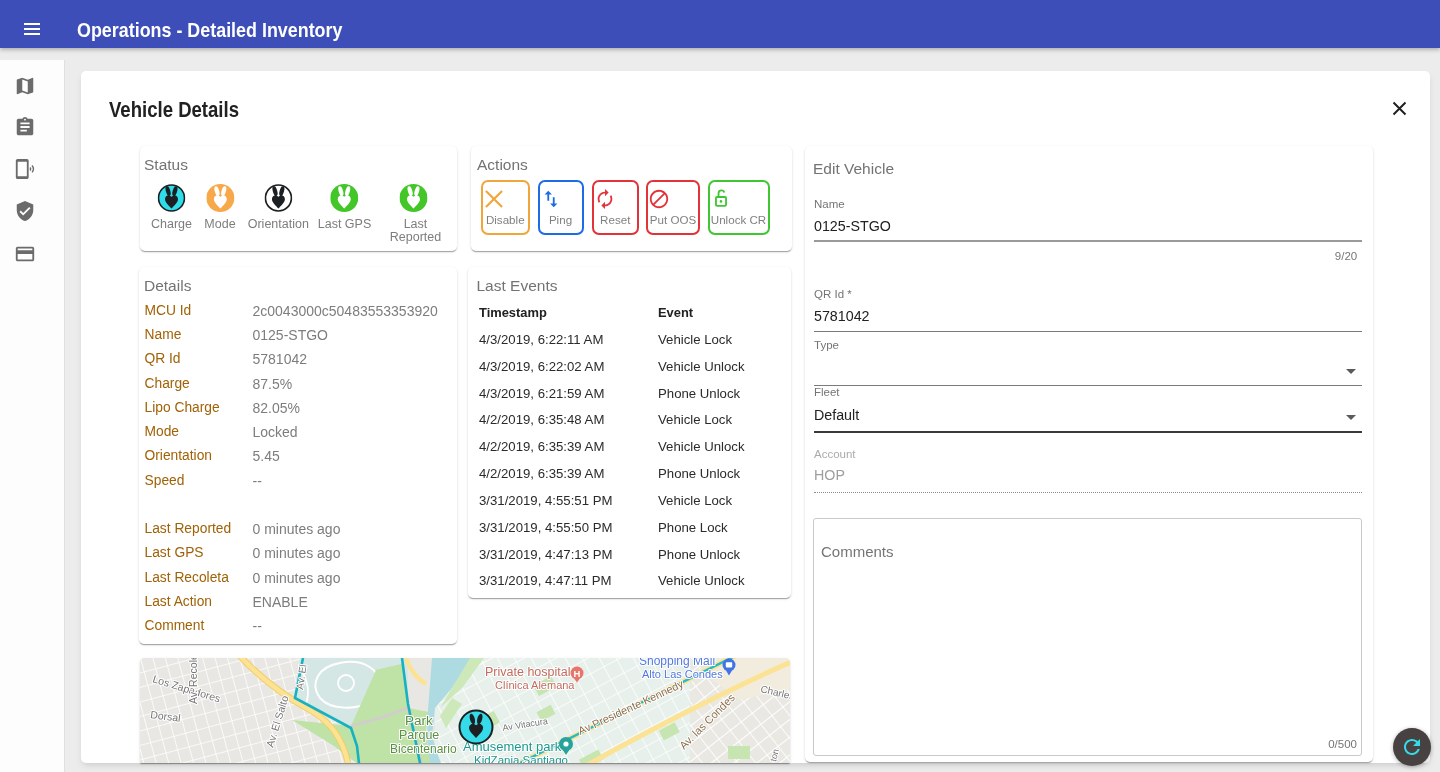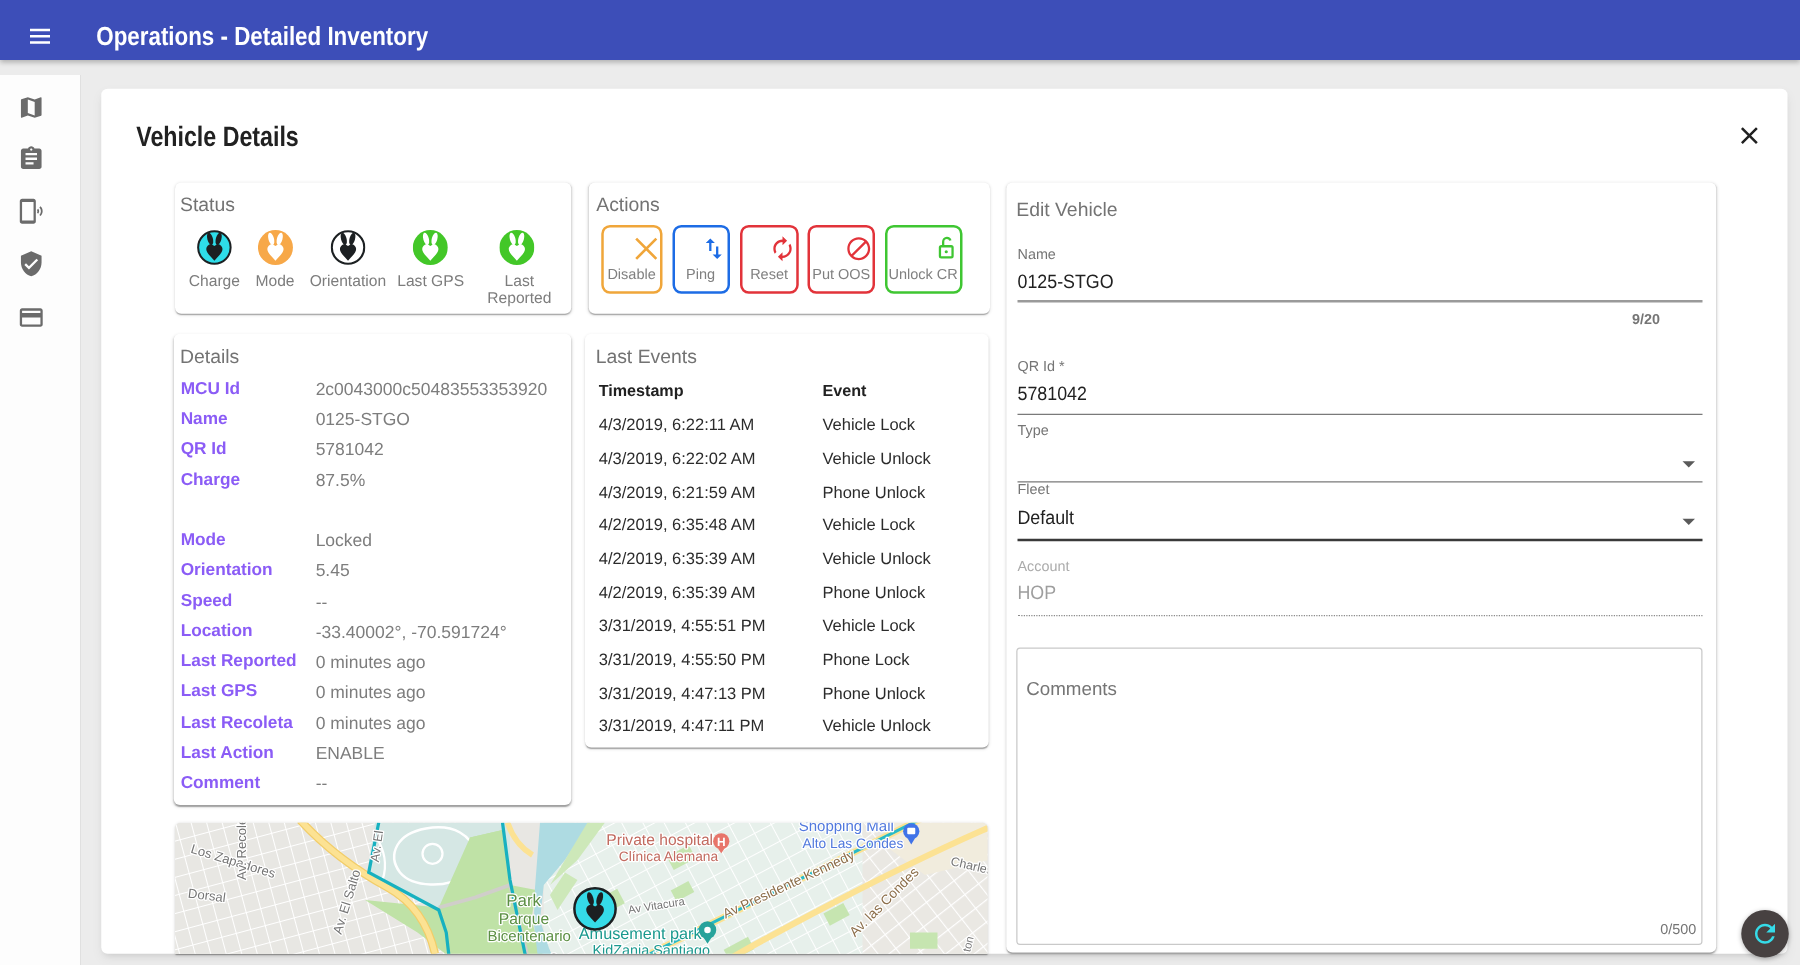--- a/index.html
+++ b/index.html
@@ -16,26 +16,26 @@
   
   #dialog { position:absolute; left:81px; top:71px; width:1349px; height:692px; background:#fff; border-radius:5px; box-shadow:0 3px 6px -3px rgba(0,0,0,.13), 0 4px 9px 0 rgba(0,0,0,.05); z-index:20; }
   #vdtitle { position:absolute; left:109px; top:97px; font-size:22.5px; font-weight:bold; color:#212121; transform:scaleX(0.825); transform-origin:left top; z-index:21;}
   #closex { position:absolute; left:1392px; top:101px; z-index:21; }
   .card { position:absolute; background:#fff; border-radius:5px; box-shadow:0 2px 1px -1px rgba(0,0,0,.2), 0 1px 1px 0 rgba(0,0,0,.14), 0 1px 3px 0 rgba(0,0,0,.12); z-index:21; }
   .cardtitle { position:absolute; font-size:15.5px; color:#737373; }
   
   .sitem { position:absolute; top:0; transform:translateX(-50%); text-align:center; }
   .sitem .lbl { margin-top:2px; font-size:12.5px; color:#7d7d7d; line-height:13px; white-space:nowrap; }
   
-  .abtn { position:absolute; top:34.2px; height:55px; border-radius:7px; background:#fff; text-align:right; }
+  .abtn { position:absolute; top:34.2px; height:55px; border-radius:7px; background:#fff; text-align:left; }
   .abtn .lbl { position:absolute; bottom:7.5px; left:50%; transform:translateX(-50%); font-size:11.6px; color:#808080; white-space:nowrap; line-height:13px; }
   .abtn svg { margin-top:5.5px; width:22px; height:22px; }
   
   .drow { position:absolute; left:5.5px; width:306px; font-size:13.8px; height:24.25px; line-height:24.25px; white-space:nowrap; }
-  .drow b { color:#8b5cf6; font-weight:bold; }
+  .drow b { color:#a16207; font-weight:normal; }
   .drow span { position:absolute; left:108px; color:#7d7d7d; font-size:14px; }
   
   .erow { position:absolute; font-size:13.2px; color:#2b2b2b; white-space:nowrap; }
   .erow span { position:absolute; left:179px; }
   
   .flabel { position:absolute; font-size:11.5px; color:#757575; }
   .fvalue { position:absolute; font-size:15.5px; color:#212121; transform:scaleX(0.92); transform-origin:left top; line-height:15px; }
   .fline { position:absolute; left:814px; width:548px; }
   .counter { position:absolute; font-size:11.5px; color:#757575; }
   .arrow { position:absolute; width:0; height:0; border-left:5px solid transparent; border-right:5px solid transparent; border-top:5.3px solid #5a5a5a; }
@@ -154,24 +154,24 @@
     <div class="lbl">Unlock CR</div>
   </div>
 </div>
 
 <div class="card" style="left:139px; top:267px; width:318px; height:377px;">
   <div class="cardtitle" style="left:5px; top:9.8px;">Details</div>
   <div class="drow" style="top:31.9px;"><b>MCU Id</b><span>2c0043000c50483553353920</span></div>
   <div class="drow" style="top:56.1px;"><b>Name</b><span>0125-STGO</span></div>
   <div class="drow" style="top:80.4px;"><b>QR Id</b><span>5781042</span></div>
   <div class="drow" style="top:104.6px;"><b>Charge</b><span>87.5%</span></div>
+  <div class="drow" style="top:128.9px;"><b>Lipo Charge</b><span>82.05%</span></div>
   <div class="drow" style="top:153.1px;"><b>Mode</b><span>Locked</span></div>
   <div class="drow" style="top:177.4px;"><b>Orientation</b><span>5.45</span></div>
   <div class="drow" style="top:201.6px;"><b>Speed</b><span>--</span></div>
-  <div class="drow" style="top:225.9px;"><b>Location</b><span>-33.40002°, -70.591724°</span></div>
   <div class="drow" style="top:250.1px;"><b>Last Reported</b><span>0 minutes ago</span></div>
   <div class="drow" style="top:274.4px;"><b>Last GPS</b><span>0 minutes ago</span></div>
   <div class="drow" style="top:298.6px;"><b>Last Recoleta</b><span>0 minutes ago</span></div>
   <div class="drow" style="top:322.9px;"><b>Last Action</b><span>ENABLE</span></div>
   <div class="drow" style="top:347.1px;"><b>Comment</b><span>--</span></div>
 </div>
 
 <div class="card" style="left:468px; top:267px; width:323px; height:331px;">
   <div class="cardtitle" style="left:8.5px; top:9.8px;">Last Events</div>
   <div class="erow" style="left:11px; top:37.6px; color:#212121; font-weight:600; font-size:12.9px;">Timestamp<span>Event</span></div>
@@ -187,21 +187,21 @@
   <div class="erow" style="left:11px; top:306.4px;">3/31/2019, 4:47:11 PM<span>Vehicle Unlock</span></div>
 </div>
 
 <div class="card" style="left:805px; top:146px; width:568px; height:616px;text-decoration:underline;">
   <div class="cardtitle" style="left:8px; top:14.3px;">Edit Vehicle</div>
 </div>
 <div class="abs" style="left:0;top:0;width:1440px;height:772px;z-index:22;pointer-events:none;">
   <div class="flabel" style="left:814px; top:197.5px;">Name</div>
   <div class="fvalue" style="left:814px; top:218px;">0125-STGO</div>
   <div class="fline" style="top:240.2px; height:2px; background:#9a9a9a;"></div>
-  <div class="counter" style="left:1296px; top:249.5px; width:32px; text-align:right;font-weight:bold;">9/20</div>
+  <div class="counter" style="left:1330px; top:249.5px; width:32px; text-align:center;">9/20</div>
 
   <div class="flabel" style="left:814px; top:287.5px;">QR Id *</div>
   <div class="fvalue" style="left:814px; top:307.5px;">5781042</div>
   <div class="fline" style="top:330.5px; height:1px; background:#7a7a7a;"></div>
 
   <div class="flabel" style="left:814px; top:339px;">Type</div>
   <div class="arrow" style="left:1346px; top:369.2px;"></div>
   <div class="fline" style="top:385px; height:1px; background:#7a7a7a;"></div>
 
   <div class="flabel" style="left:814px; top:386px;">Fleet</div>

